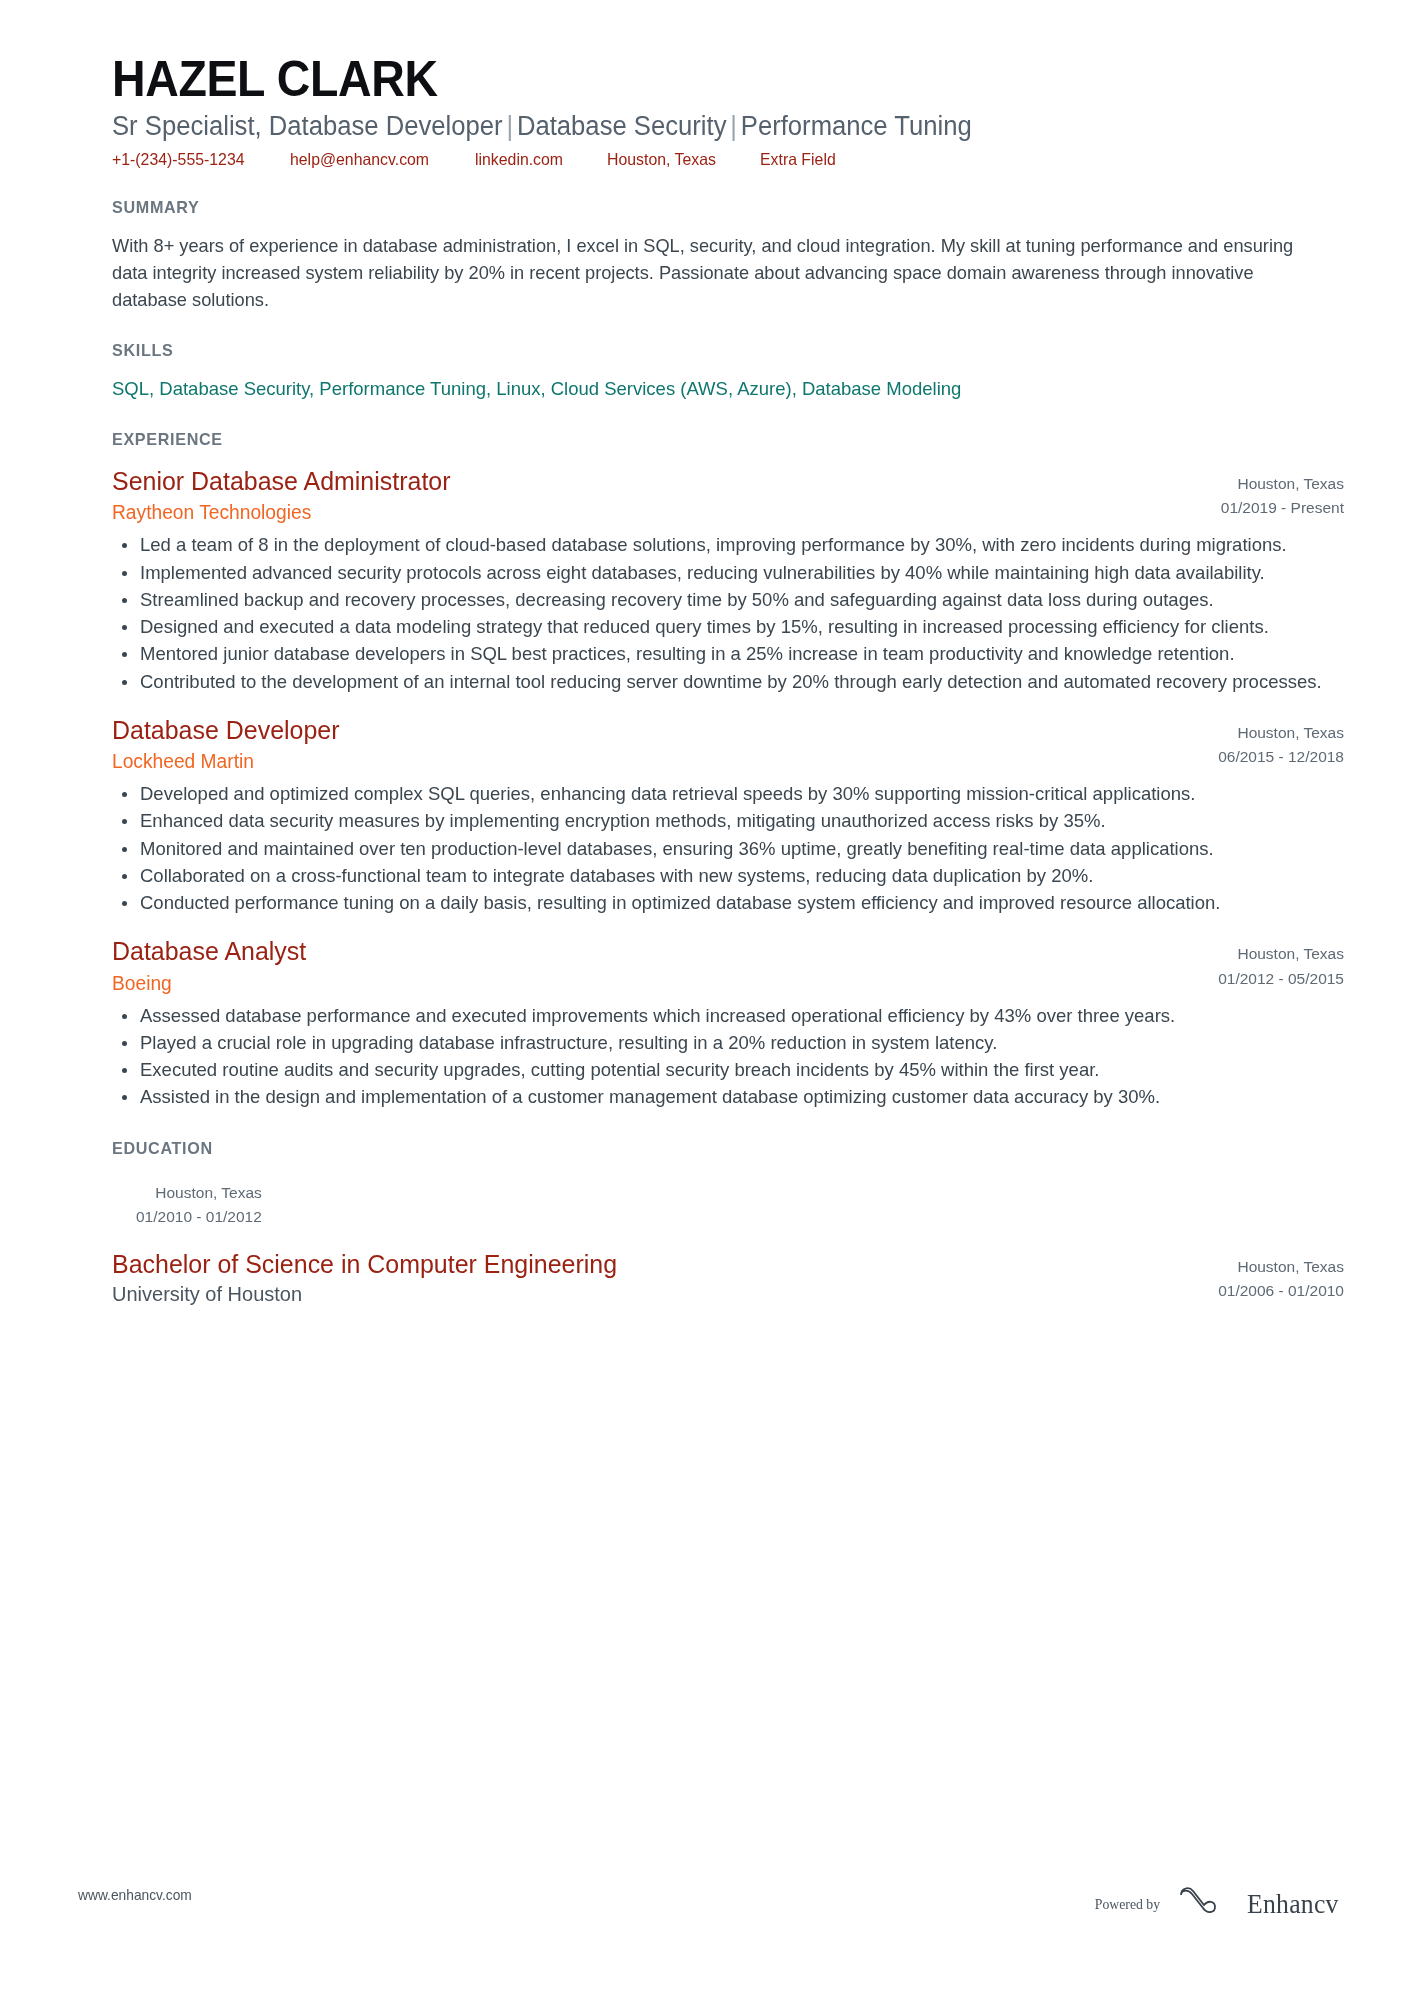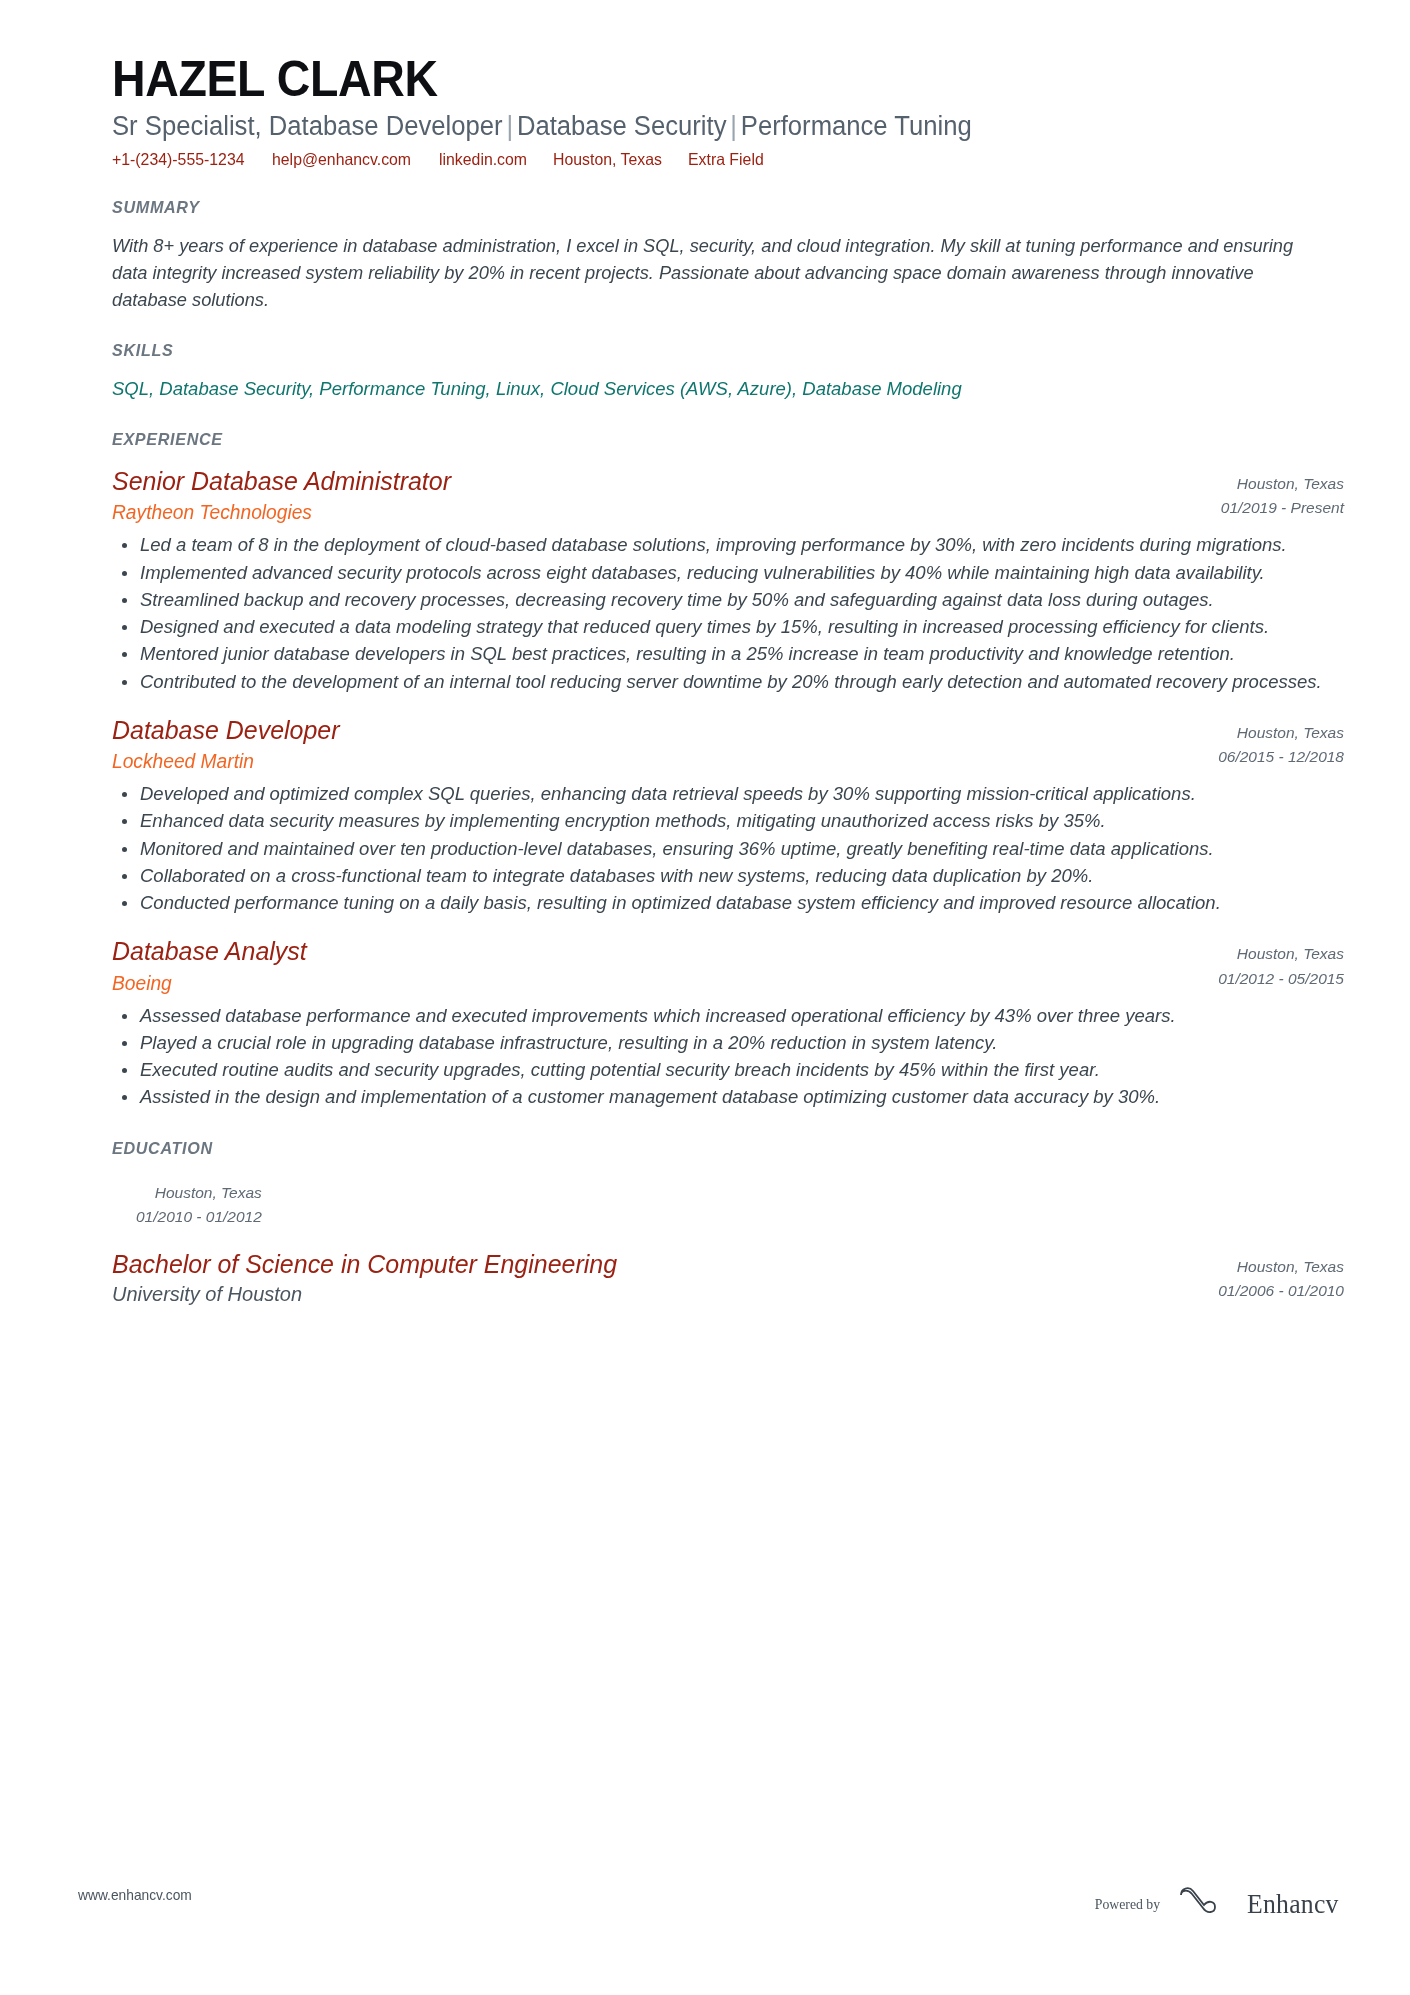--- a/index.html
+++ b/index.html
@@ -45,35 +45,35 @@
     white-space: nowrap;
   }
   .headline .sep {
     color: #9aa4ae;
     padding: 0 4px;
     font-weight: 300;
   }
   .contact {
     display: flex;
     flex-wrap: wrap;
-    gap: 0;
+    gap: 18px;
     font-size: 16.5px;
     color: #9b2213;
     line-height: 1.2;
     margin-bottom: 0;
   }
   .contact .citem {
     margin-right: 22px;
     white-space: nowrap;
     transform: scaleX(0.96);
     transform-origin: left center;
   }
 
   
-  .section { margin-top: 28px; font-style: italic; }
+  .section { margin-top: 28px; }
   .section-title {
     font-size: 17px;
     font-weight: 700;
     letter-spacing: 0.7px;
     color: #6b7680;
     text-transform: uppercase;
     margin-bottom: 14px;
     transform: scaleX(0.95);
     transform-origin: left center;
   }

